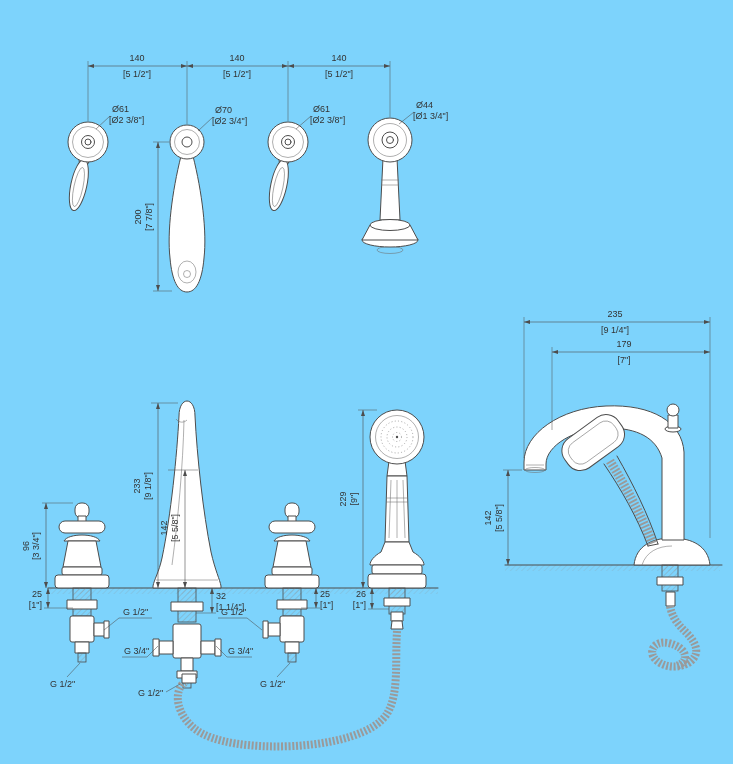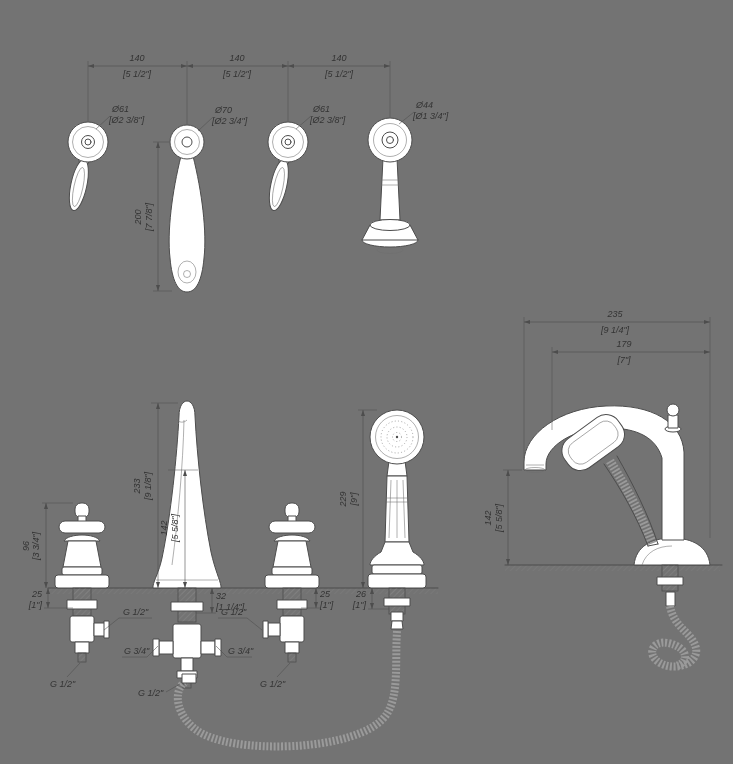--- a/index.html
+++ b/index.html
@@ -1,16 +1,16 @@
 <!DOCTYPE html>
 <html><head>
 <meta charset="utf-8">
 <style>
   html,body{margin:0;padding:0;background:#fff;}
-  .sheet{position:relative;width:733px;height:764px;background:#737373;overflow:hidden;font-style:italic;}
+  .sheet{position:relative;width:733px;height:764px;background:#7dd3fc;overflow:hidden;}
   svg text{font-family:"Liberation Sans","DejaVu Sans",sans-serif;font-size:9px;fill:#333;}
   .mid{text-anchor:middle;}
   .end{text-anchor:end;}
   .outline{fill:none;stroke:#4d4d4d;stroke-width:1;stroke-linecap:round;stroke-linejoin:round;}
   .fillw{fill:#fff;stroke:#4d4d4d;stroke-width:1;stroke-linejoin:round;}
   .thin{fill:none;stroke:#6e6e6e;stroke-width:.55;}
   .dashc{fill:none;stroke:#777;stroke-width:.6;stroke-dasharray:1.1 2.2;}
   .hatchf{fill:url(#hatch);stroke:#4d4d4d;stroke-width:.8;}
   .ext{stroke:#4d4d4d;stroke-width:.5;fill:none;}
   .dim{stroke:#4d4d4d;stroke-width:.6;fill:none;}

